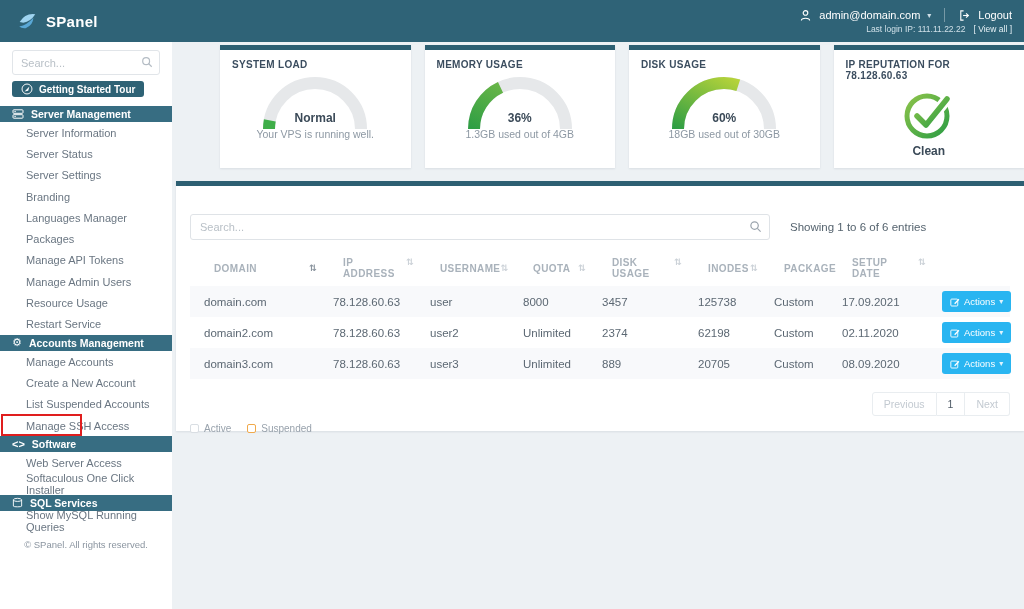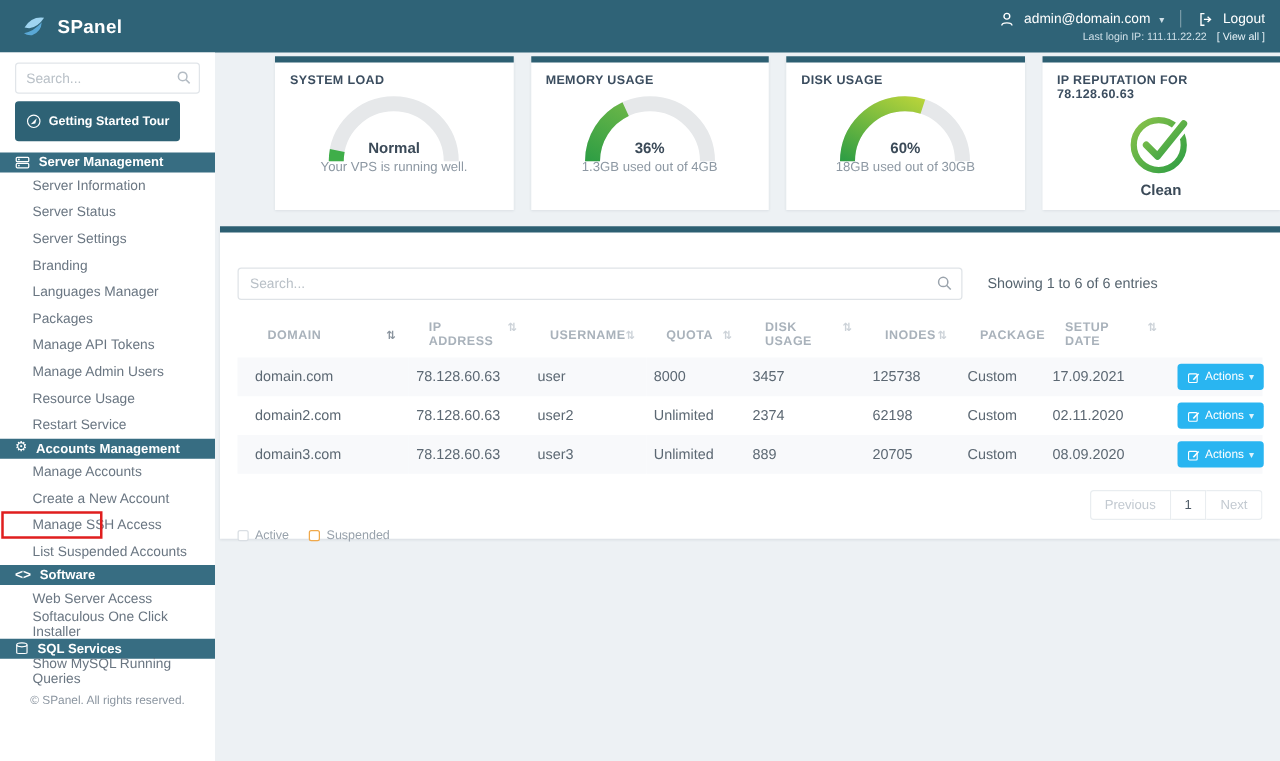--- a/index.html
+++ b/index.html
@@ -24,21 +24,21 @@
   
   .sidebar { position:absolute; top:42px; left:0; width:172px; height:567px; background:#fff; }
   .side-search { position:relative; margin:8px 12px 0; }
   .side-search input { width:100%; height:25px; border:1px solid #e1e5e9; border-radius:3px;
                        font-size:11px; padding:0 24px 0 8px; color:#6a7682; outline:none;
                        font-family:"Liberation Sans","DejaVu Sans",sans-serif; }
   .side-search input::placeholder { color:#b9c0c7; }
   .side-search .mag { position:absolute; right:7px; top:6px; }
   .tour-btn { display:flex; align-items:center; gap:6px; margin:6px 12px 0; background:#2e6275;
               border:none; border-radius:3px; color:#fff; font-size:10px; font-weight:bold;
-              padding:4px 9px; height:32px; cursor:pointer; font-family:inherit; }
+              padding:4px 9px; height:16px; cursor:pointer; font-family:inherit; }
   .nav { margin-top:9px; }
   .nav-header { height:16px; background:#376d82; color:#fff; display:flex; align-items:center;
                 gap:7px; padding-left:12px; font-size:10.5px; font-weight:bold; cursor:pointer; }
   .nav-header .uni-ic { font-size:11px; line-height:1; }
   .nav-item { position:relative; height:21.3px; display:flex; align-items:center;
               padding-left:26px; font-size:11px; color:#6a7682; cursor:pointer; }
   .red-box { position:absolute; left:1px; top:-1px; width:81px; height:22px;
              border:2px solid #e01e1e; pointer-events:none; }
   .side-footer { margin-top:7px; text-align:center; font-size:9.5px; color:#8b95a0; }
 
@@ -207,26 +207,26 @@
         <span class="uni-ic">⚙</span>
         <span>Accounts Management</span>
       </div>
       <div class="nav-item">
           <span>Manage Accounts</span>
         </div>
       <div class="nav-item">
           <span>Create a New Account</span>
         </div>
       <div class="nav-item">
+          <span>List Suspended Accounts</span>
+        </div>
+      <div class="nav-item">
         <span>Manage SSH Access</span>
         <span class="red-box"></span>
       </div>
-      <div class="nav-item">
-          <span>List Suspended Accounts</span>
-        </div>
 
       <div class="nav-header">
         <span class="uni-ic">&lt;&gt;</span>
         <span>Software</span>
       </div>
       <div class="nav-item">
           <span>Web Server Access</span>
         </div>
       <div class="nav-item">
           <span>Softaculous One Click Installer</span>

